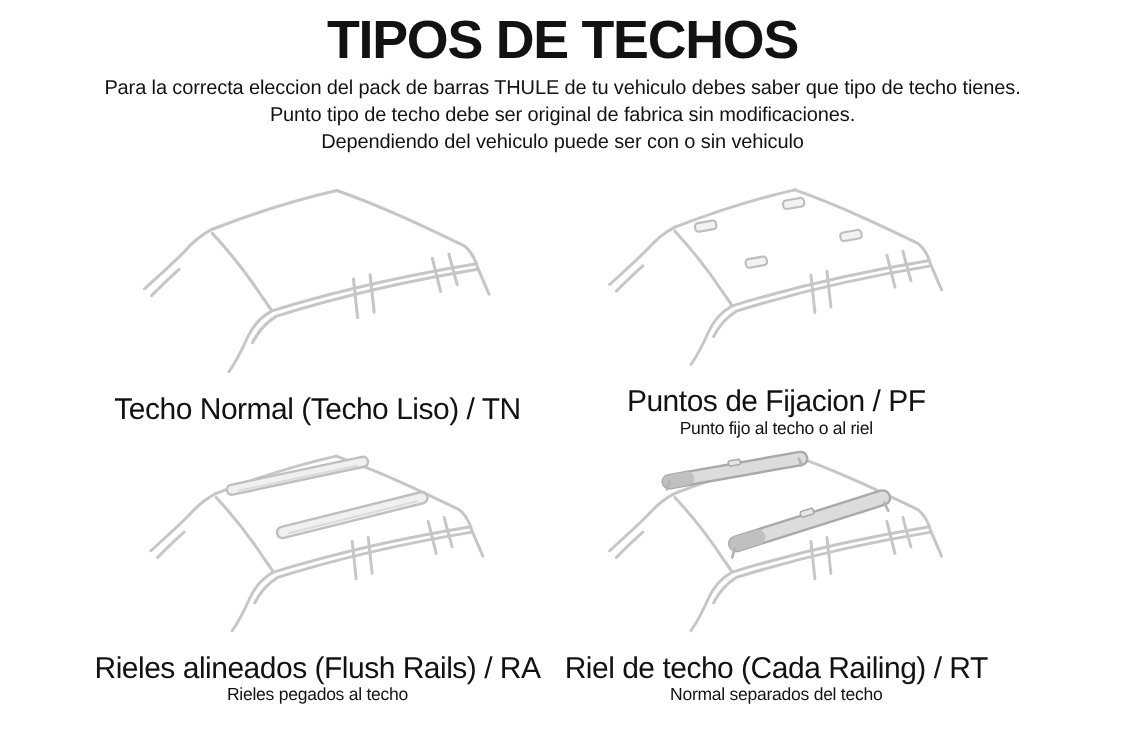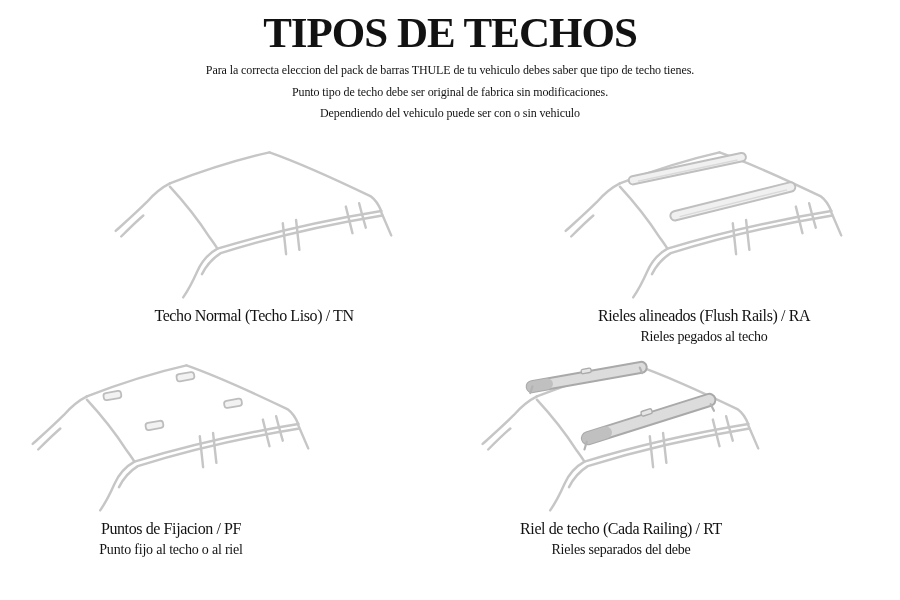--- a/index.html
+++ b/index.html
@@ -1,58 +1,58 @@
 <!DOCTYPE html>
 <html><head>
 <meta charset="utf-8">
 <style>
   html,body{margin:0;padding:0;background:#ffffff;}
   .page{
     position:relative;
     width:900px;height:600px;
     background:#ffffff;
-    font-family:Liberation Serif, serif;
+    font-family:Liberation Sans, sans-serif;
     color:#121212;
     overflow:hidden;
   }
   .title{
     margin:0;
     padding-top:10px;
     text-align:center;
     font-size:43px;
     font-weight:700;
     letter-spacing:-1px;
     line-height:1.05;
     white-space:nowrap;
   }
   .intro{
     margin-top:5px;
     text-align:center;
-    font-size:12px;
+    font-size:16px;
     letter-spacing:-0.1px;
     line-height:21.5px;
   }
   .intro div{white-space:nowrap;}
   .grid{
     margin-top:13px;
     display:grid;
     grid-template-columns:450px 450px;
     grid-template-rows:213px 213px;
   }
   .cell{
     display:flex;
     flex-direction:column;
     align-items:center;
   }
   .cell.left{padding-left:58px;}
   .cell.right{padding-right:108px;}
   .cell svg{width:300px;height:166px;display:block;}
   .label{
-    margin-top:0;
-    font-size:16px;
+    margin-top:12px;
+    font-size:24px;
     letter-spacing:-0.4px;
     line-height:24px;
     white-space:nowrap;
   }
   .sublabel{
     font-size:14px;
     letter-spacing:-0.2px;
     line-height:17px;
     white-space:nowrap;
   }
@@ -95,20 +95,47 @@
           <path d="M173,74 C174,83 175,92 176,101"></path>
           <path d="M218,62 C220,70 222,78 224,86"></path>
           <path d="M230,59 C232,67 234,74 236,81"></path>
           <path d="M250,67 C253,74 256,81 259,88"></path>
         </g>
       </svg>
       <div class="label">Techo Normal (Techo Liso) / TN</div>
       <div class="sublabel"></div>
     </div>
 
+    <div class="cell right">
+      <svg viewBox="0 0 270 150">
+        <g class="lineart">
+          <path d="M10,84 C20,75 29,67 38,58 C45,50 51,45 59,41"></path>
+          <path d="M15,89 C22,82 28,76 35,70"></path>
+          <path d="M59,41 C90,29 118,20 149,13"></path>
+          <path d="M149,13 C183,25 214,40 241,53 C245,56 248,61 250,66"></path>
+          <path d="M59,44 C71,57 84,73 95,90 C98,94 100,97 102,100"></path>
+          <path d="M250,66 C201,74 151,85 102,100 C93,105 88,111 84,120 C80,129 76,137 71,144"></path>
+          <path d="M251,70 C202,78 153,89 105,104 C97,109 92,115 88,123"></path>
+          <path d="M161,77 C162,86 163,96 164,105"></path>
+          <path d="M173,74 C174,83 175,92 176,101"></path>
+          <path d="M218,62 C220,70 222,78 224,86"></path>
+          <path d="M230,59 C232,67 234,74 236,81"></path>
+          <path d="M250,67 C253,74 256,81 259,88"></path>
+        </g>
+        <g class="pads">
+          <rect x="74" y="37" width="16" height="6.5" rx="2.5" transform="rotate(-10 82 40)"></rect>
+          <rect x="140" y="20" width="16" height="6.5" rx="2.5" transform="rotate(-10 148 23)"></rect>
+          <rect x="183" y="44" width="16" height="6.5" rx="2.5" transform="rotate(-10 191 47)"></rect>
+          <rect x="112" y="64" width="16" height="6.5" rx="2.5" transform="rotate(-10 120 67)"></rect>
+        </g>
+      </svg>
+      <div class="label">Puntos de Fijacion / PF</div>
+      <div class="sublabel">Punto fijo al techo o al riel</div>
+    </div>
+
     <div class="cell left">
       <svg viewBox="0 0 270 150">
         <g class="lineart">
           <path d="M10,84 C20,75 29,67 38,58 C45,50 51,45 59,41"></path>
           <path d="M15,89 C22,82 28,76 35,70"></path>
           <path d="M59,41 C90,29 118,20 149,13"></path>
           <path d="M149,13 C183,25 214,40 241,53 C245,56 248,61 250,66"></path>
           <path d="M59,44 C71,57 84,73 95,90 C98,94 100,97 102,100"></path>
           <path d="M250,66 C201,74 151,85 102,100 C93,105 88,111 84,120 C80,129 76,137 71,144"></path>
           <path d="M251,70 C202,78 153,89 105,104 C97,109 92,115 88,123"></path>
@@ -138,58 +165,31 @@
           <path d="M149,13 C183,25 214,40 241,53 C245,56 248,61 250,66"></path>
           <path d="M59,44 C71,57 84,73 95,90 C98,94 100,97 102,100"></path>
           <path d="M250,66 C201,74 151,85 102,100 C93,105 88,111 84,120 C80,129 76,137 71,144"></path>
           <path d="M251,70 C202,78 153,89 105,104 C97,109 92,115 88,123"></path>
           <path d="M161,77 C162,86 163,96 164,105"></path>
           <path d="M173,74 C174,83 175,92 176,101"></path>
           <path d="M218,62 C220,70 222,78 224,86"></path>
           <path d="M230,59 C232,67 234,74 236,81"></path>
           <path d="M250,67 C253,74 256,81 259,88"></path>
         </g>
-        <g class="pads">
-          <rect x="74" y="37" width="16" height="6.5" rx="2.5" transform="rotate(-10 82 40)"></rect>
-          <rect x="140" y="20" width="16" height="6.5" rx="2.5" transform="rotate(-10 148 23)"></rect>
-          <rect x="183" y="44" width="16" height="6.5" rx="2.5" transform="rotate(-10 191 47)"></rect>
-          <rect x="112" y="64" width="16" height="6.5" rx="2.5" transform="rotate(-10 120 67)"></rect>
-        </g>
-      </svg>
-      <div class="label">Puntos de Fijacion / PF</div>
-      <div class="sublabel">Punto fijo al techo o al riel</div>
-    </div>
-
-    <div class="cell right">
-      <svg viewBox="0 0 270 150">
-        <g class="lineart">
-          <path d="M10,84 C20,75 29,67 38,58 C45,50 51,45 59,41"></path>
-          <path d="M15,89 C22,82 28,76 35,70"></path>
-          <path d="M59,41 C90,29 118,20 149,13"></path>
-          <path d="M149,13 C183,25 214,40 241,53 C245,56 248,61 250,66"></path>
-          <path d="M59,44 C71,57 84,73 95,90 C98,94 100,97 102,100"></path>
-          <path d="M250,66 C201,74 151,85 102,100 C93,105 88,111 84,120 C80,129 76,137 71,144"></path>
-          <path d="M251,70 C202,78 153,89 105,104 C97,109 92,115 88,123"></path>
-          <path d="M161,77 C162,86 163,96 164,105"></path>
-          <path d="M173,74 C174,83 175,92 176,101"></path>
-          <path d="M218,62 C220,70 222,78 224,86"></path>
-          <path d="M230,59 C232,67 234,74 236,81"></path>
-          <path d="M250,67 C253,74 256,81 259,88"></path>
-        </g>
         <g class="rails-raised">
           <rect class="bar" x="49" y="18.5" width="110" height="10" rx="5" transform="rotate(-10 104 23.5)"></rect>
           <rect class="tip" x="49" y="18.5" width="24" height="10" rx="5" transform="rotate(-10 104 23.5)"></rect>
           <rect class="clamp" x="100" y="16" width="9" height="4" rx="1.5" transform="rotate(-10 104 23.5)"></rect>
           <rect class="bar" x="97" y="56" width="126" height="11" rx="5.5" transform="rotate(-17.5 160 61.5)"></rect>
           <rect class="tip" x="97" y="56" width="28" height="11" rx="5.5" transform="rotate(-17.5 160 61.5)"></rect>
           <rect class="clamp" x="155" y="53" width="10" height="4.5" rx="1.5" transform="rotate(-17.5 160 61.5)"></rect>
           <path d="M55,32 L53,38"></path>
           <path d="M152,15 L154,20"></path>
           <path d="M104,82 L102,89"></path>
           <path d="M216,48 L219,54"></path>
         </g>
       </svg>
       <div class="label">Riel de techo (Cada Railing) / RT</div>
-      <div class="sublabel">Rieles separados del debe</div>
+      <div class="sublabel">Normal separados del techo</div>
     </div>
 
   </div>
 </div>
 
 </body></html>

